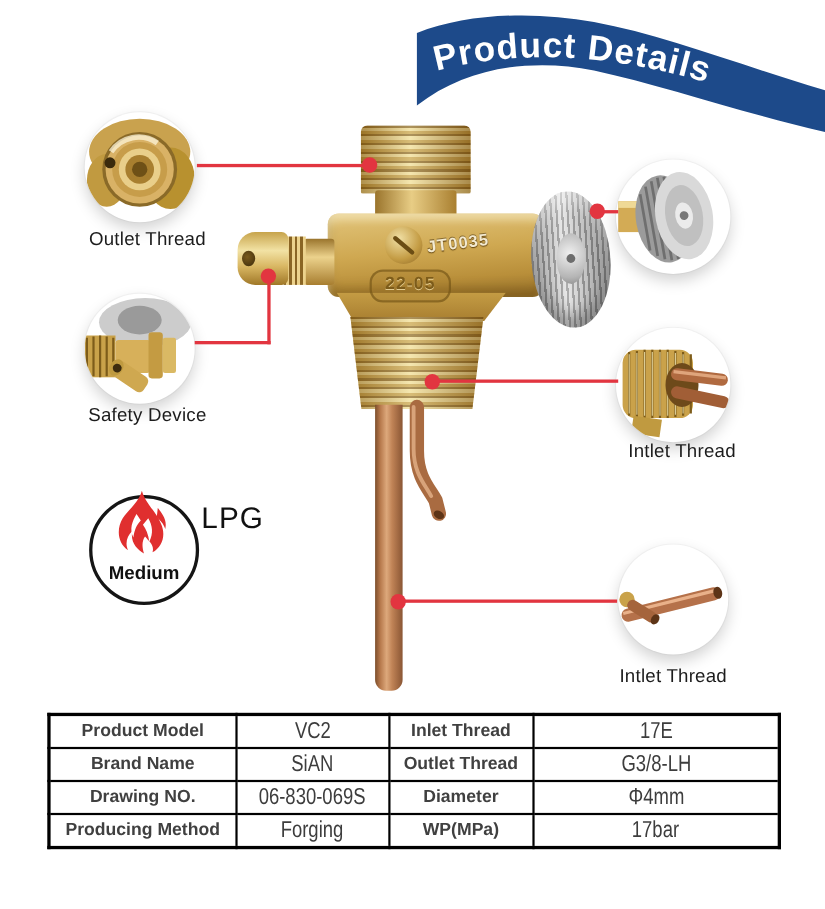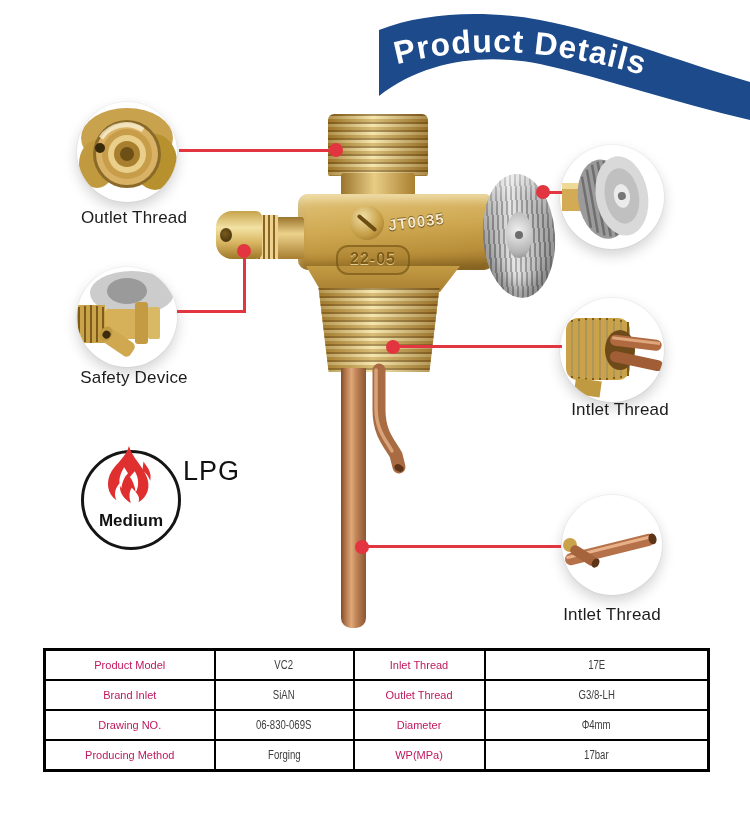--- a/index.html
+++ b/index.html
@@ -76,22 +76,22 @@
 
   
   .rline{position:absolute;background:#e23540;z-index:8;}
   .rdot{position:absolute;width:14px;height:14px;border-radius:50%;background:#e23540;z-index:9;}
 
   
   table.spec{position:absolute;left:43px;top:648px;width:664px;border-collapse:collapse;
       border:3px solid #000;table-layout:fixed;}
   table.spec td{border:2px solid #000;height:28px;text-align:center;vertical-align:middle;
       padding:0;overflow:hidden;white-space:nowrap;}
-  td.lbl{font-weight:normal;font-size:11px;color:#be185d;}
-  td.val{font-size:12px;color:#3d3d3d;}
+  td.lbl{font-weight:bold;font-size:16px;color:#404040;}
+  td.val{font-size:21px;color:#3d3d3d;}
   td.val span{display:inline-block;transform:scaleX(.8);}
 </style>
 </head>
 <body>
 
 <div class="canvas">
 
   <div class="banner">
     <svg viewBox="0 0 375 112" width="375" height="112">
       <path d="M4,22 C50,4 110,2 165,12 C230,24 300,52 375,74 L375,112
@@ -248,21 +248,21 @@
         <col style="width:224px">
     </colgroup>
     <tbody>
       <tr>
         <td class="lbl">Product Model</td>
         <td class="val"><span>VC2</span></td>
         <td class="lbl">Inlet Thread</td>
         <td class="val"><span>17E</span></td>
       </tr>
       <tr>
-        <td class="lbl">Brand Inlet</td>
+        <td class="lbl">Brand Name</td>
         <td class="val"><span>SiAN</span></td>
         <td class="lbl">Outlet Thread</td>
         <td class="val"><span>G3/8-LH</span></td>
       </tr>
       <tr>
         <td class="lbl">Drawing NO.</td>
         <td class="val"><span>06-830-069S</span></td>
         <td class="lbl">Diameter</td>
         <td class="val"><span>Φ4mm</span></td>
       </tr>

